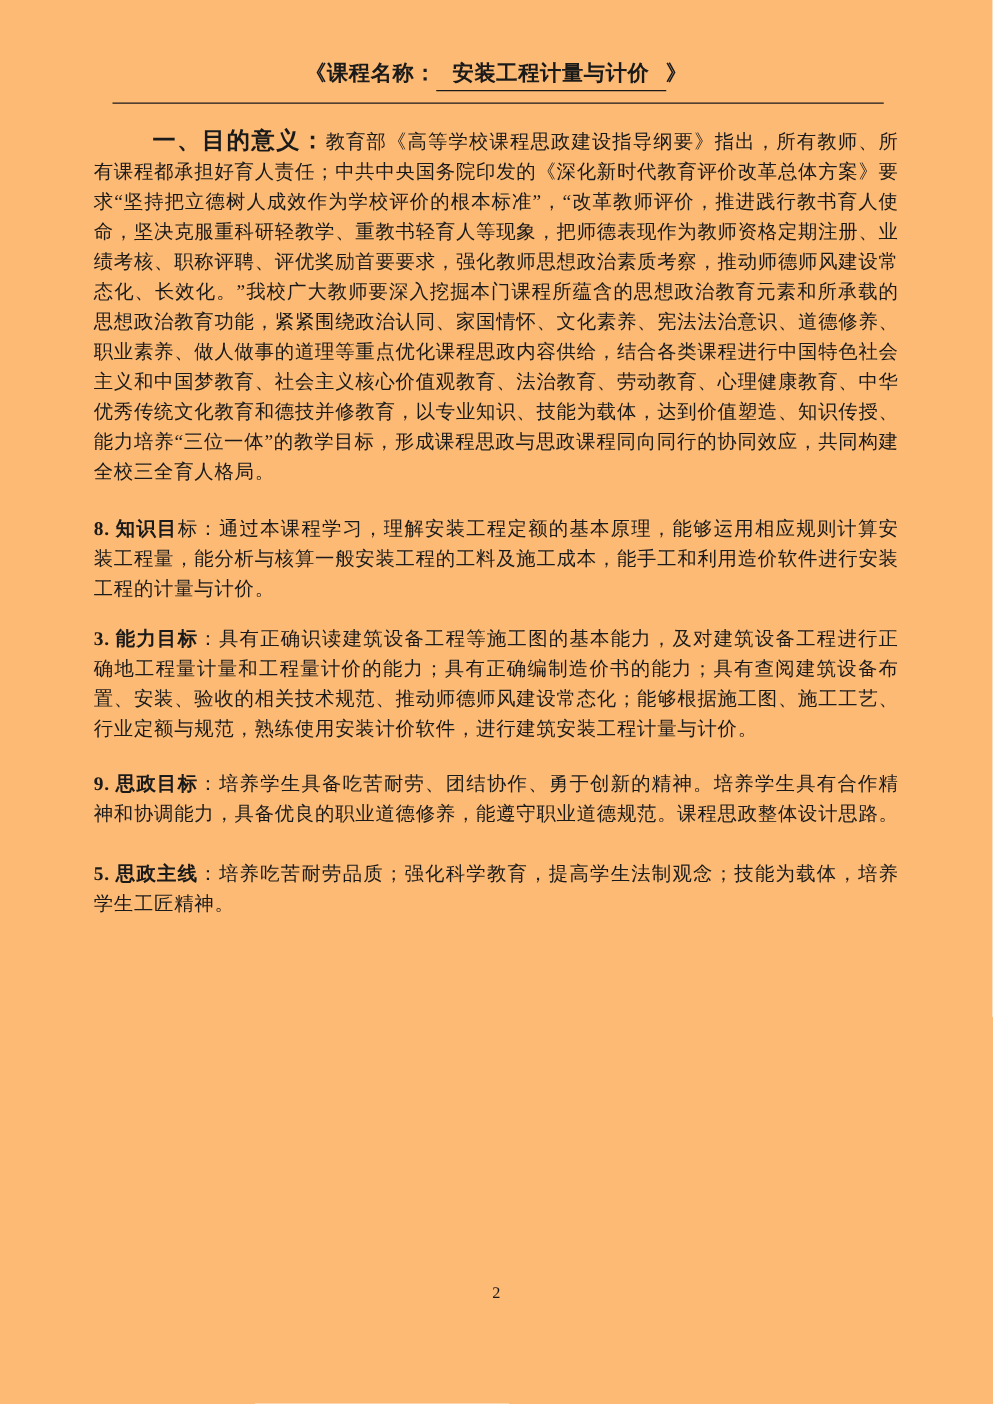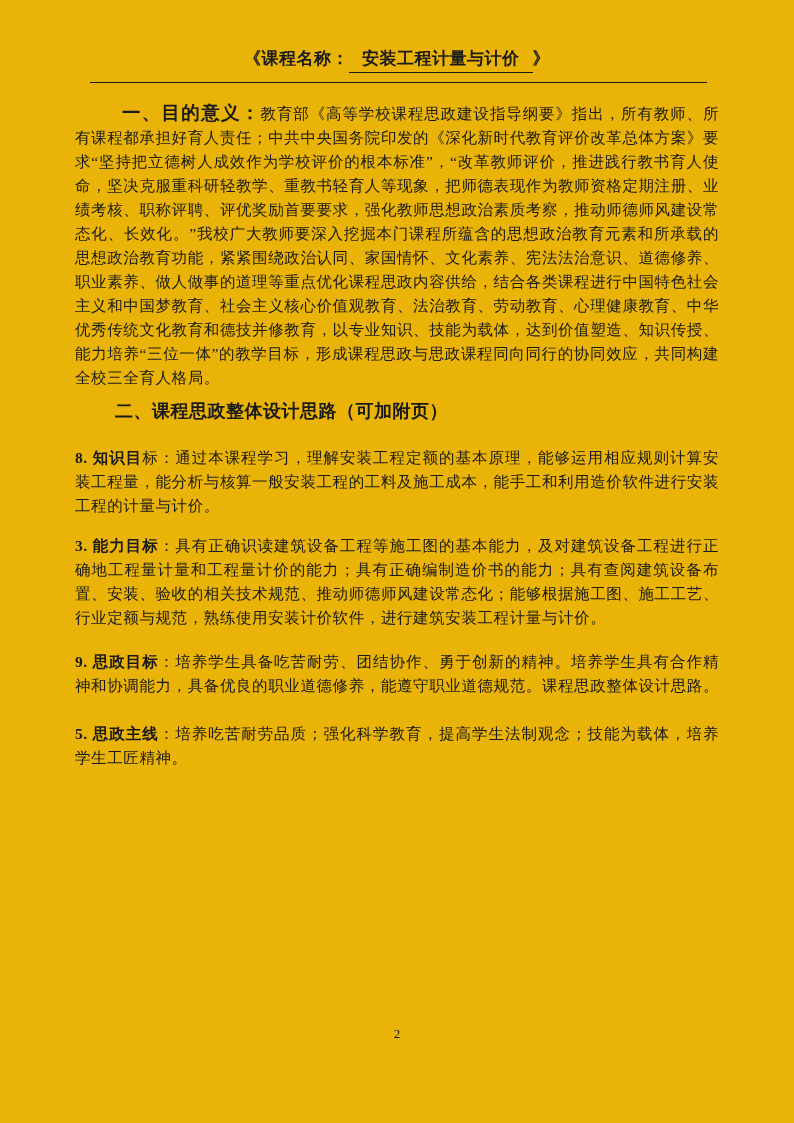--- a/index.html
+++ b/index.html
@@ -1,17 +1,17 @@
 <!DOCTYPE html>
 <html lang="zh"><head>
 <meta charset="utf-8">
 <style>
   html,body{margin:0;padding:0;background:#ffffff;}
   .page{
-    width:794px;height:1123px;background:#eab308;position:relative;
+    width:794px;height:1123px;background:#fdba74;position:relative;
     box-sizing:border-box;padding:46px 75px 0 75px;
     font-family:"Liberation Serif","DejaVu Serif",serif;
     color:#1a1a1a;overflow:hidden;
   }
   .doc-title{
     text-align:center;font-size:17px;font-weight:bold;
     line-height:26px;letter-spacing:.5px;white-space:nowrap;
   }
   .course-underline{
     border-bottom:1.5px solid #1a1a1a;padding:0 13px;display:inline-block;
@@ -61,21 +61,20 @@
 <div class="page">
 
   <div class="doc-title">
     <span>《课程名称：</span><span class="course-underline">安装工程计量与计价</span><span>》</span>
   </div>
   <hr class="header-rule">
 
   <p class="p p1"><span class="lead">一、目的意义：</span><span>教育部《高等学校课程思政建设指导纲要》指出，所有教师、所有课程都承担好育人责任；中共中央国务院印发的《深化新时代教育评价改革总体方案》要求“坚持把立德树人成效作为学校评价的根本标准”，“改革教师评价，推进践行教书育人使命，坚决克服重科研轻教学、重教书轻育人等现象，把师德表现作为教师资格定期注册、业绩考核、职称评聘、评优奖励首要要求，强化教师思想政治素质考察，推动师德师风建设常态化、长效化。”我校广大教师要深入挖掘本门课程所蕴含的思想政治教育元素和所承载的思想政治教育功能，紧紧围绕政治认同、家国情怀、文化素养、宪法法治意识、道德修养、职业素养、做人做事的道理等重点优化课程思政内容供给，结合各类课程进行中国特色社会主义和中国梦教育、社会主义核心价值观教育、法治教育、劳动教育、心理健康教育、中华优秀传统文化教育和德技并修教育，以专业知识、技能为载体，达到价值塑造、知识传授、能力培养“三位一体”的教学目标，形成课程思政与思政课程同向同行的协同效应，共同构建全校三全育人格局。</span></p>
 
 
-  <div class="h2">二、课程思政整体设计思路（可加附页）</div>
 
 
   <p class="item mt22"><span class="lbl">8. 知识目</span><span>标：</span><span>通过本课程学习，理解安装工程定额的基本原理，能够运用相应规则计算安装工程量，能分析与核算一般安装工程的工料及施工成本，能手工和利用造价软件进行安装工程的计量与计价。</span></p>
 
   <p class="item mt16"><span class="lbl">3. 能力目标</span><span>：</span><span>具有正确识读建筑设备工程等施工图的基本能力，及对建筑设备工程进行正确地工程量计量和工程量计价的能力；具有正确编制造价书的能力；具有查阅建筑设备布置、安装、验收的相关技术规范、推动师德师风建设常态化；能够根据施工图、施工工艺、行业定额与规范，熟练使用安装计价软件，进行建筑安装工程计量与计价。</span></p>
 
   <p class="item mt20"><span class="lbl">9. 思政目标</span><span>：</span><span>培养学生具备吃苦耐劳、团结协作、勇于创新的精神。培养学生具有合作精神和协调能力，具备优良的职业道德修养，能遵守职业道德规范。课程思政整体设计思路。</span></p>
 
   <p class="item mt24"><span class="lbl">5. 思政主线</span><span>：</span><span>培养吃苦耐劳品质；强化科学教育，提高学生法制观念；技能为载体，培养学生工匠精神。</span></p>
 

